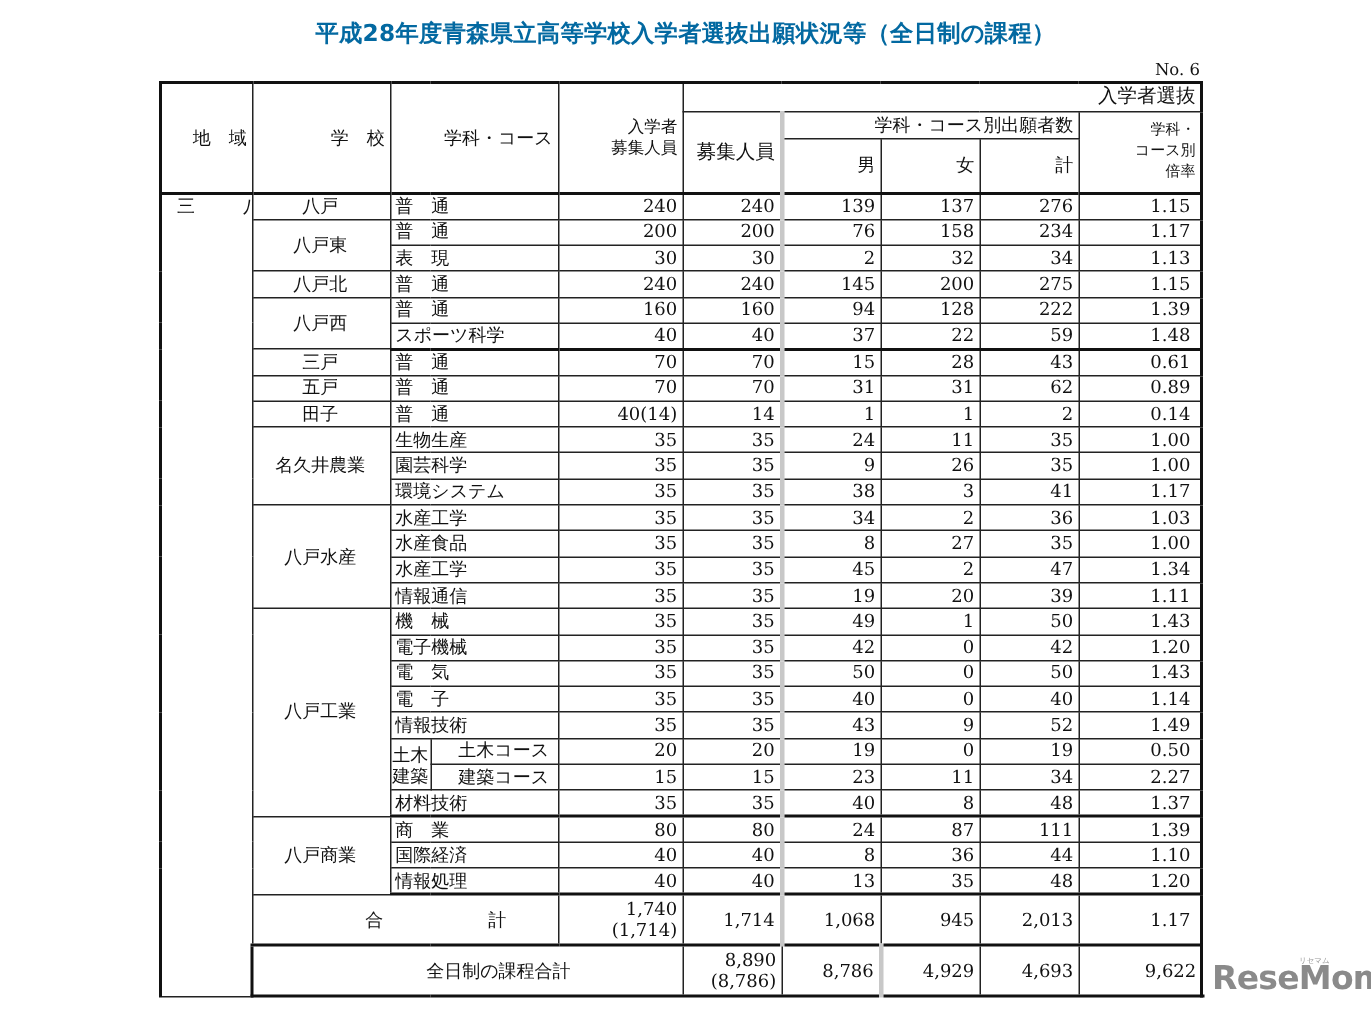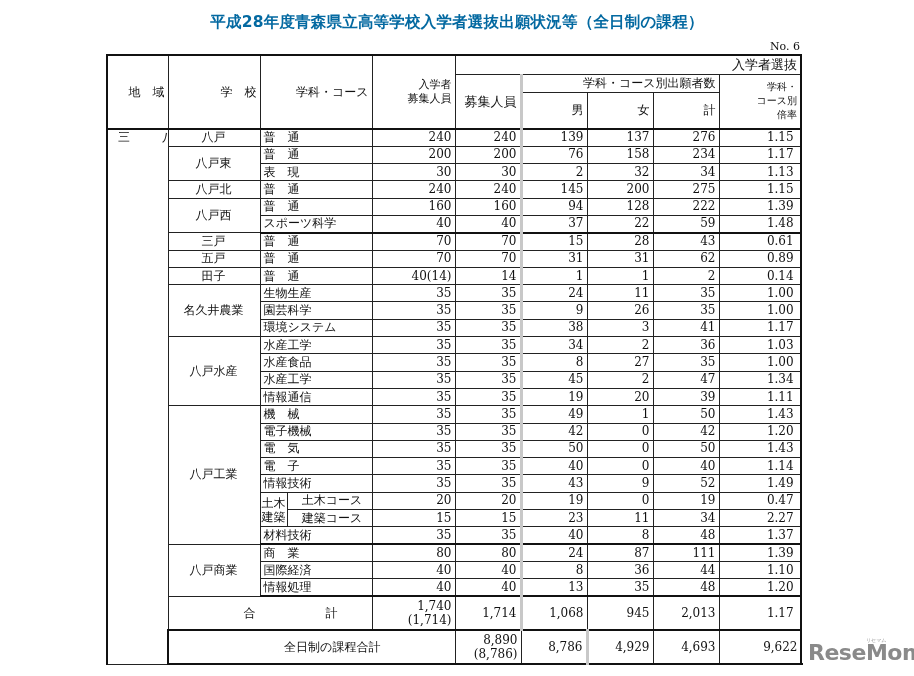--- a/index.html
+++ b/index.html
@@ -4,21 +4,21 @@
 <style>
   * { box-sizing: border-box; margin: 0; padding: 0; }
   html, body { width: 914px; height: 676px; background: #ffffff; overflow: hidden; }
   body { font-family: "DejaVu Serif", "Liberation Serif", serif; color: #111; position: relative; }
   .title { position: absolute; top: 12px; left: 0; width: 914px; text-align: center; font-family: "DejaVu Sans", sans-serif; font-size: 15.5px; font-weight: bold; letter-spacing: 0.2px; color: #0369a1; }
   .pageno { position: absolute; top: 40px; left: 740px; width: 60px; text-align: right; font-size: 11px; }
   table.main { position: absolute; left: 106px; top: 54px; border-collapse: collapse; table-layout: fixed; width: 694px; font-size: 12px; }
   table.main td { border: 1px solid #222; padding: 0 3px; height: 17.3px; line-height: 15px; white-space: nowrap; overflow: hidden; }
   table.main td.num { text-align: right; padding-right: 3px; }
   table.main td.ctr { text-align: center; padding-left: 44px; }
-  table.main td.lft { text-align: center; padding-left: 8px; }
+  table.main td.lft { text-align: left; padding-left: 18px; }
   table.main td.hdr { text-align: right; vertical-align: middle; line-height: 15px; }
   .thick-l { border-left: 2px solid #111 !important; }
   .thick-r { border-right: 2px solid #111 !important; }
   .thick-t { border-top: 2px solid #111 !important; }
   .thick-b { border-bottom: 2px solid #111 !important; }
   .gray-r { border-right: 3px solid #c8c8c8 !important; }
   .region { vertical-align: top !important; text-align: left; letter-spacing: 10px; padding-left: 10px !important; }
   .school { vertical-align: middle; text-align: center; padding-left: 2px !important; }
   .twoline { line-height: 14px !important; }
   .sub { }
@@ -284,21 +284,21 @@
     <td class="ctr twoline" rowspan="2" style="padding:0;line-height:16px">
           <div>土木</div>
           <div>建築</div>
         </td>
     <td class="lft">土木コース</td>
     <td class="num">20</td>
     <td class="num gray-r">20</td>
     <td class="num">19</td>
     <td class="num">0</td>
     <td class="num">19</td>
-    <td class="ctr thick-r">0.47</td>
+    <td class="ctr thick-r">0.50</td>
   </tr>
   <tr>
     <td class="lft">建築コース</td>
     <td class="num">15</td>
     <td class="num gray-r">15</td>
     <td class="num">23</td>
     <td class="num">11</td>
     <td class="num">34</td>
     <td class="ctr thick-r">2.27</td>
   </tr>

